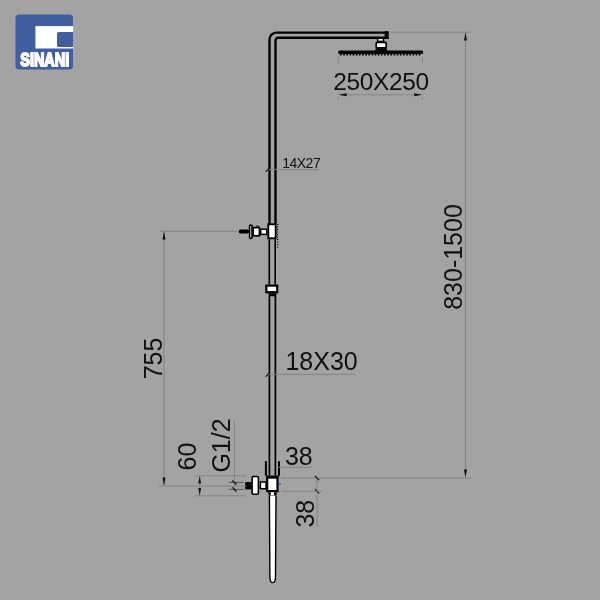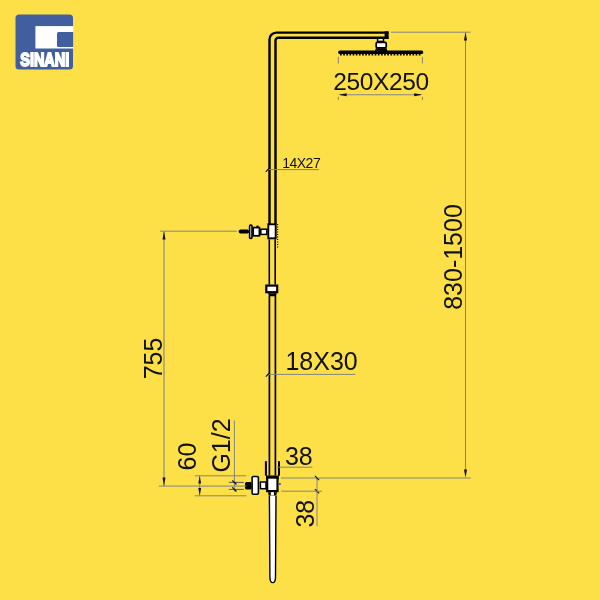--- a/index.html
+++ b/index.html
@@ -1,16 +1,16 @@
 <!DOCTYPE html>
 <html><head>
 <meta charset="utf-8">
 <style>
   html,body{margin:0;padding:0;background:#ffffff;}
-  .page{position:relative;width:600px;height:600px;background:#fde047;overflow:hidden;transform:translateZ(0);}
+  .page{position:relative;width:600px;height:600px;background:#a3a3a3;overflow:hidden;transform:translateZ(0);}
   svg{position:absolute;left:0;top:0;}
   text{font-family:"Liberation Sans", sans-serif;fill:#111;}
 </style>
 </head>
 <body>
 <div class="page">
 <svg width="600" height="600" viewBox="0 0 600 600">
 
 <rect x="15.5" y="14.6" width="57.5" height="55" rx="3.5" fill="#415f9f"></rect>
 

